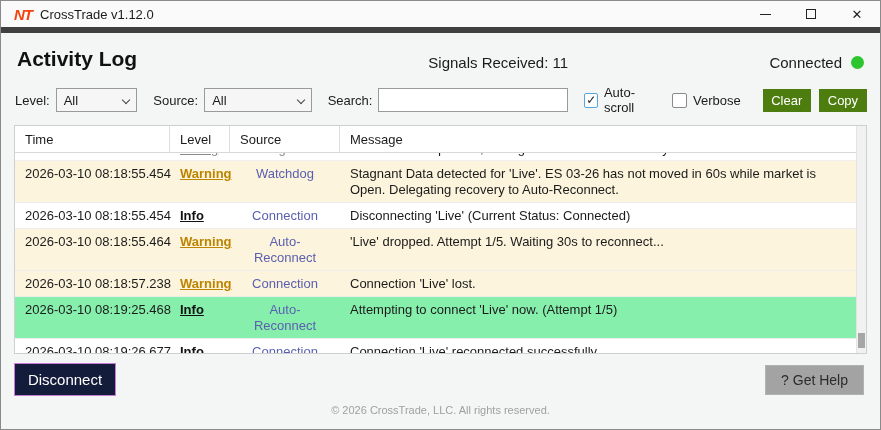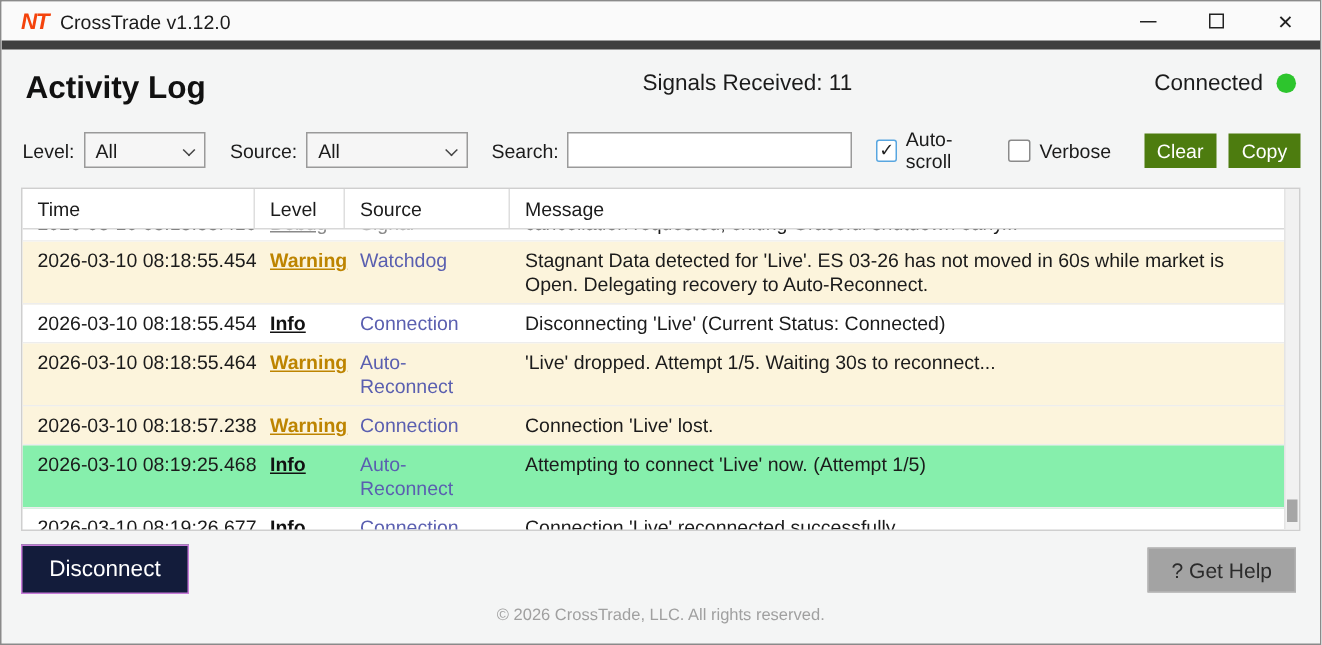--- a/index.html
+++ b/index.html
@@ -13,21 +13,21 @@
     display:flex; align-items:center; flex:0 0 auto; }
   .logo { font-weight:bold; font-style:italic; font-size:15px; letter-spacing:-1px;
     color:var(--logo-orange); margin:0 8px 0 13px; }
   .win-title { font-size:13px; color:#1b1b1b; }
   .titlebar-spacer { flex:1; }
   .win-btn { width:46px; height:32px; display:flex; align-items:center; justify-content:center; color:#222; cursor:default; }
   .glyph-min { width:11px; height:1px; background:#222; display:block; }
   .glyph-max { width:10px; height:10px; border:1px solid #222; display:block; }
   .glyph-close { font-size:13px; line-height:1; }
   
-  .header { display:flex; align-items:flex-start; padding:14px 16px 10px 16px; flex:0 0 auto;gap:40px; }
+  .header { display:flex; align-items:flex-end; padding:14px 16px 10px 16px; flex:0 0 auto;gap:40px; }
   .page-title { font-size:21px; font-weight:bold; color:#111; width:330px; }
   .signals { flex:1; text-align:center; font-size:15px; color:#1b1b1b; margin-left:-120px; }
   .status { display:flex; align-items:center; gap:9px; font-size:15px; color:#1b1b1b; }
   .status-dot { width:13px; height:13px; border-radius:50%; background:var(--status-green); }
   
   .filters { display:flex; align-items:center; padding:4px 13px 10px 14px; flex:0 0 auto; font-size:13px; color:#1b1b1b; }
   .flabel { margin-right:6px; }
   .combo { position:relative; height:24px; background:#f6f6f6; border:1px solid #9a9a9a;
     display:flex; align-items:center; padding:0 20px 0 7px; margin-right:16px; }
   .combo-level { width:88px; }
@@ -51,32 +51,32 @@
   .th { font-size:13px; color:#1b1b1b; padding:6px 10px 5px 10px; border-right:1px solid #dedede; }
   .th:last-child { border-right:none; }
   .cell { font-size:13px; padding:5px 10px 4px 10px; line-height:16px; color:#1b1b1b; }
   .cell.msg { padding-right:16px; }
   .row { border-bottom:1px solid #ededed; }
   .row.warning { background:var(--warn-bg); }
   .row.alt { background:#86efac; }
   .lvl { font-weight:bold;text-decoration:underline; }
   .lvl.Warning { color:var(--warn-text); }
   .lvl.Info { color:#111; }
-  .src { color:var(--source-blue); }
+  .src { color:var(--source-blue);text-align:center; }
   .time { white-space:nowrap; }
   .clipped-row { height:8px; overflow:hidden; position:relative; border-bottom:1px solid #f0f0f0; }
   .clipped-row .grid-row { margin-top:-17px; color:#8a8a8a; }
   .clipped-row .src, .clipped-row .lvl { color:#8a8a8a; font-weight:normal; }
   .scrollbar { position:absolute; top:0; right:0; bottom:0; width:10px; background:#f1f1f1;
     border-left:1px solid #e4e4e4; }
   .scroll-thumb { position:absolute; left:1px; right:1px; bottom:5px; height:15px; background:#a6a6a6; }
   
   .bottombar { display:flex; align-items:center; justify-content:space-between; padding:9px 16px 0 13px; flex:0 0 auto; }
   .disconnect-btn { background:var(--navy); color:#fff; border:1px solid #c77bd9;
-    width:112px; height:33px; font-family:inherit; font-size:15px; cursor:pointer; }
+    width:102px; height:33px; font-family:inherit; font-size:15px; cursor:pointer; }
   .help-btn { background:#a3a3a3; color:#2b2b2b; border:1px solid #b2b2b2;
     padding:6px 15px; font-family:inherit; font-size:14px; cursor:pointer; }
   .footer { text-align:center; font-size:11px; color:#a0a0a0; padding:8px 0 6px 0; flex:0 0 auto; }
 </style>
 </head>
 <body>
 
 <div class="window">
 
   <div class="titlebar">

